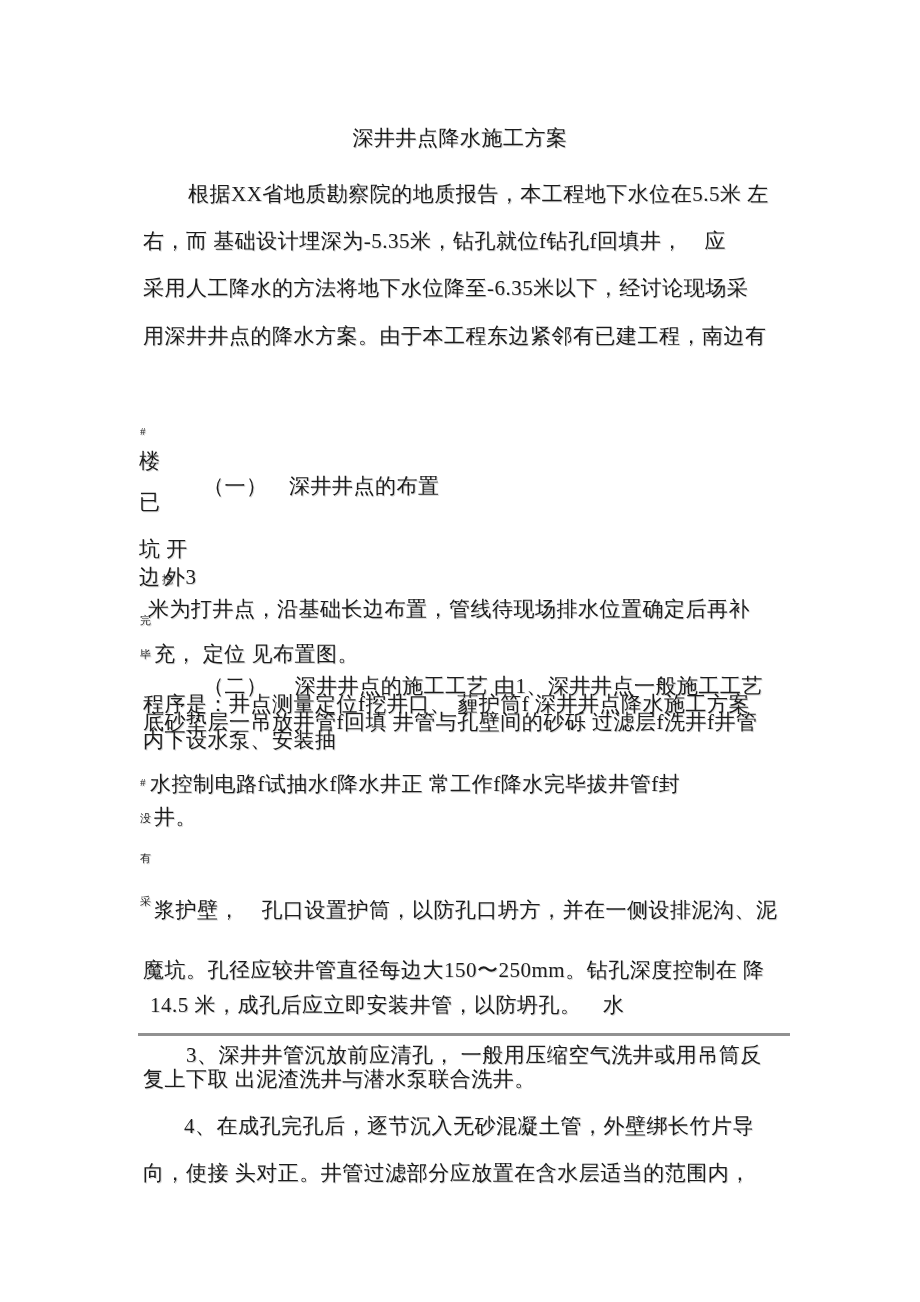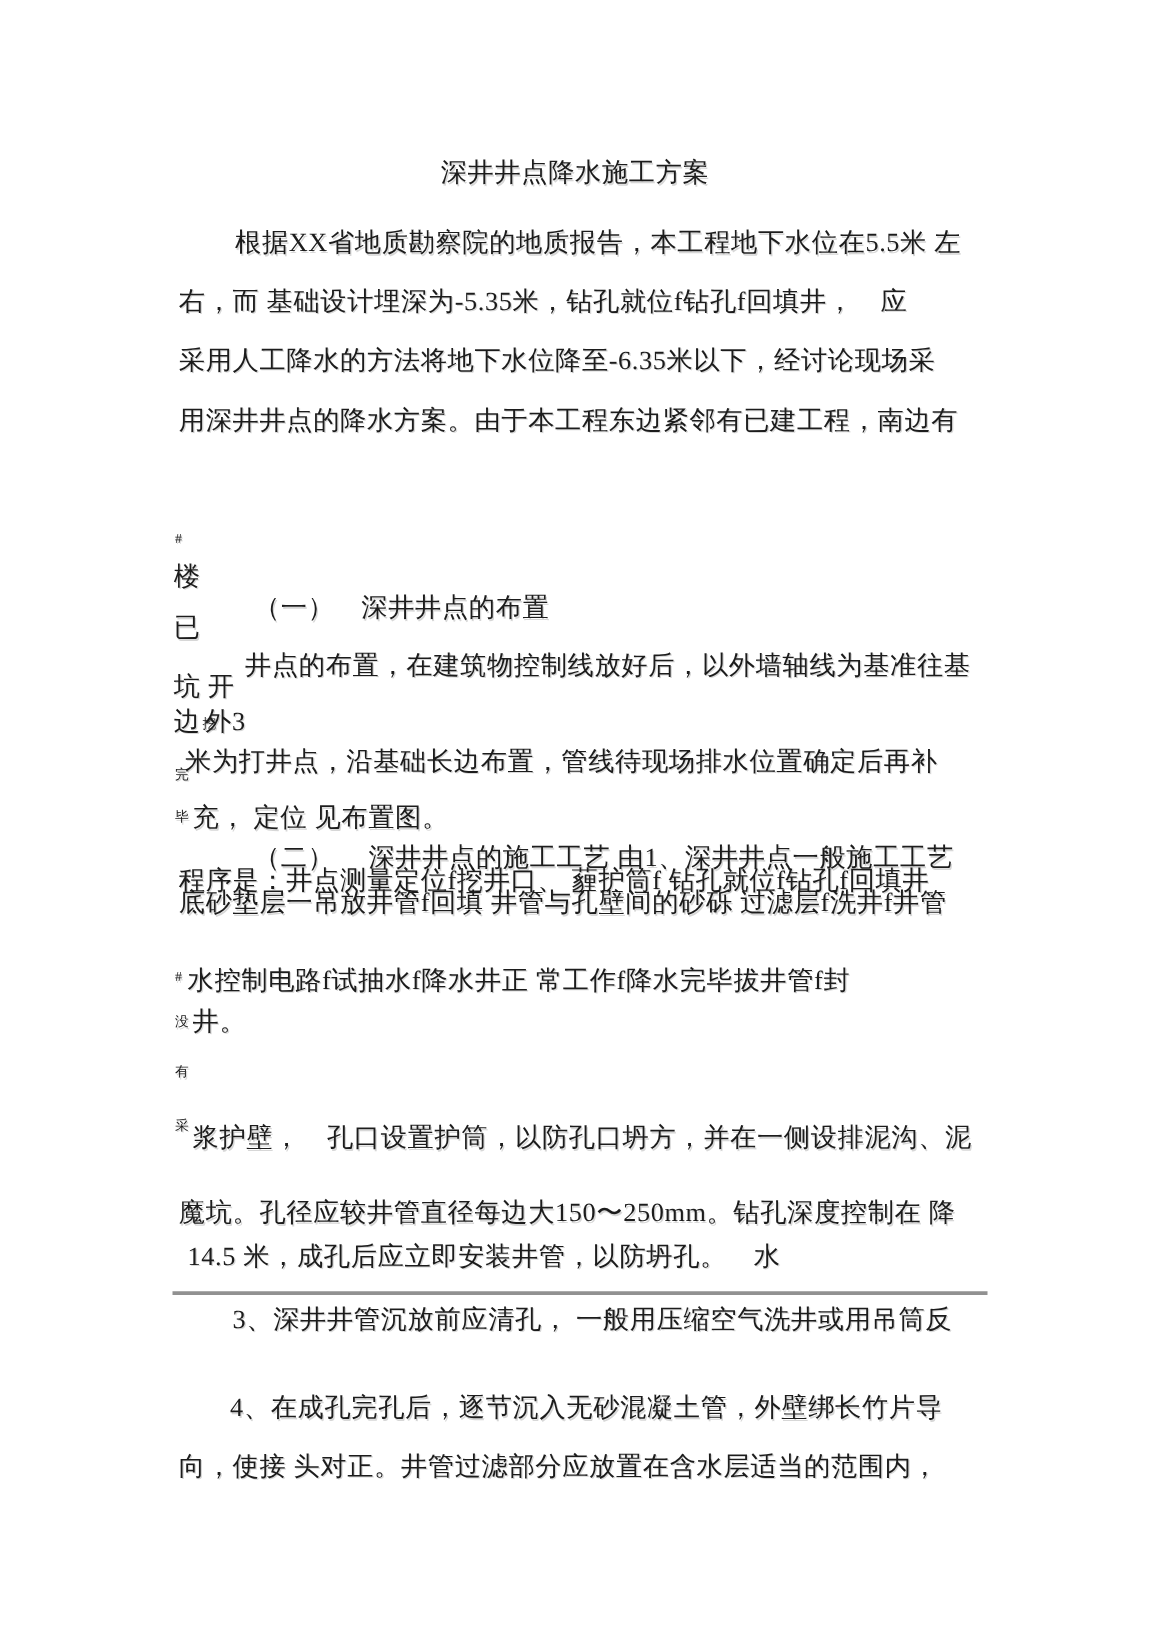--- a/index.html
+++ b/index.html
@@ -63,34 +63,35 @@
   <div class="ln sm" style="top:536px;left:162px">挖</div>
   <div class="ln" style="top:527px;left:164px">外3</div>
   <div class="ln sm" style="top:577px;left:140px">完</div>
   <div class="ln sm" style="top:611px;left:140px">毕</div>
   <div class="ln sm" style="top:739px;left:140px">#</div>
   <div class="ln sm" style="top:775px;left:140px">没</div>
   <div class="ln sm" style="top:815px;left:140px">有</div>
   <div class="ln sm" style="top:858px;left:140px">采</div>
 
   <div class="ln" style="top:436px;left:203px">（一）　深井井点的布置</div>
-  <div class="ln" style="top:482px;left:196px">井点的布置，在建筑物控制线放好后，以外墙轴线为基准往基</div>
   <div class="ln" style="top:559px;left:148px">米为打井点，沿基础长边布置，管线待现场排水位置确定后再补</div>
   <div class="ln" style="top:604px;left:154px">充， 定位 见布置图。</div>
 
   <div class="ln" style="top:636px;left:203px">（二）　 深井井点的施工工艺 由1、深井井点一般施工工艺</div>
-  <div class="ln" style="top:654px;left:143px">程序是：井点测量定位f挖井口、 薶护筒f 钻孔就位f钻孔f回填井</div>
+  <div class="ln" style="top:654px;left:143px">程序是：井点测量定位f挖井口、 薶护筒f 深井井点降水施工方案</div>
   <div class="ln" style="top:672px;left:143px">底砂垫层一吊放井管f回填 井管与孔壁间的砂砾 过滤层f洗井f井管</div>
+  <div class="ln" style="top:690px;left:143px">内下设水泵、安装抽</div>
   <div class="ln" style="top:734px;left:150px">水控制电路f试抽水f降水井正 常工作f降水完毕拔井管f封</div>
   <div class="ln" style="top:767px;left:154px">井。</div>
 
   <div class="ln" style="top:860px;left:154px">浆护壁，　孔口设置护筒，以防孔口坍方，并在一侧设排泥沟、泥</div>
   <div class="ln" style="top:920px;left:143px">魔坑。孔径应较井管直径每边大150〜250mm。钻孔深度控制在 降</div>
   <div class="ln" style="top:955px;left:150px">14.5 米，成孔后应立即安装井管，以防坍孔。　水</div>
 
   <div class="divider" style="top:996px;left:138px;width:652px"></div>
 
   <div class="ln" style="top:1005px;left:186px">3、深井井管沉放前应清孔， 一般用压缩空气洗井或用吊筒反</div>
+  <div class="ln" style="top:1029px;left:143px">复上下取 出泥渣洗井与潜水泵联合洗井。</div>
 
   <div class="ln" style="top:1076px;left:184px">4、在成孔完孔后，逐节沉入无砂混凝土管，外壁绑长竹片导</div>
   <div class="ln" style="top:1123px;left:143px">向，使接 头对正。井管过滤部分应放置在含水层适当的范围内，</div>
 
 </div>
 
 </body></html>

